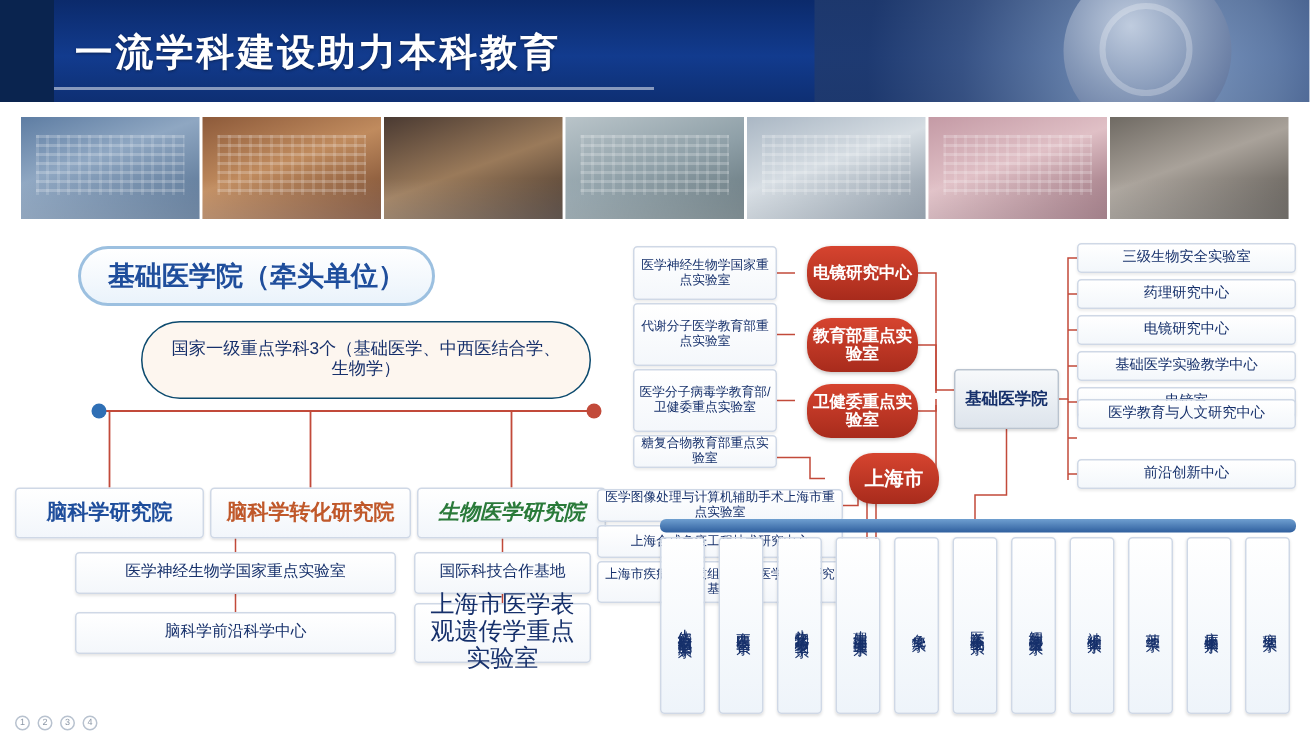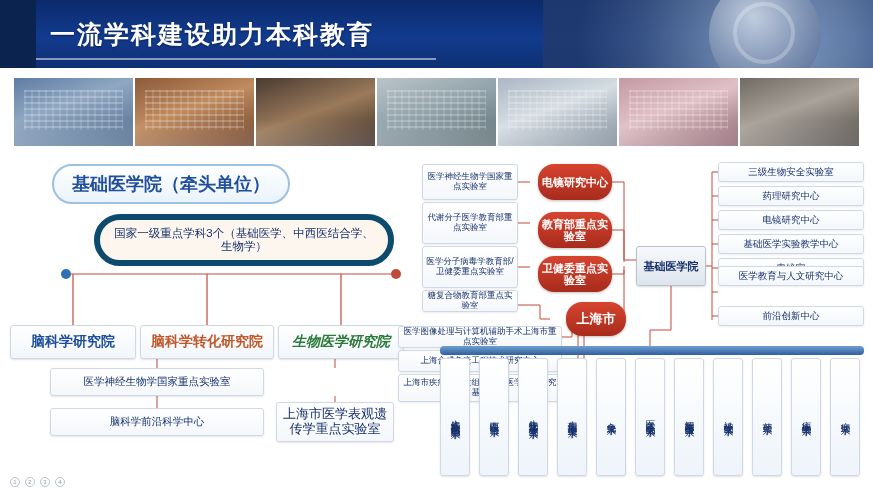--- a/index.html
+++ b/index.html
@@ -81,21 +81,21 @@
   
   #base-college-title {
     left: 52px; top: 14px; width: 238px; height: 40px;
     border: 2px solid #9cc0e0; border-radius: 22px;
     background: linear-gradient(180deg,#ffffff 0%, #eaf3fb 100%);
     color:#1f4e9c; font-size: 18px; font-weight: bold;
   }
   
   #key-disciplines {
     left: 94px; top: 64px; width: 300px; height: 52px;
-    border: 6px solid #0c4a6e; border-radius: 26px;
+    border: 1px solid #0c4a6e; border-radius: 26px;
     background: #fdf6ef; color:#17306b; font-size: 11.5px; padding: 0 14px;
   }
 
   
   .inst {
     height: 34px; border-radius: 3px; font-size: 14px; font-weight: bold;
     border: 1px solid #cfd8e6;
     background: linear-gradient(180deg,#ffffff 0%, #f2f6fb 100%);
     box-shadow: 0 1px 2px rgba(0,0,0,.12);
   }
@@ -105,21 +105,21 @@
 
   .sub {
     height: 28px; border-radius: 3px; font-size: 10.5px; color:#16306b;
     border: 1px solid #cfd8e6;
     background: linear-gradient(180deg,#ffffff 0%, #f4f7fb 100%);
     box-shadow: 0 1px 2px rgba(0,0,0,.10);
   }
   #sub-1 { left: 50px; top: 218px; width: 214px; }
   #sub-2 { left: 50px; top: 258px; width: 214px; }
   #sub-3 { left: 276px; top: 218px; width: 118px; }
-  #sub-4 { left: 276px; top: 252px; width: 118px; height: 40px; font-size: 13px; padding: 0 4px; }
+  #sub-4 { left: 276px; top: 252px; width: 118px; height: 40px; font-size: 16px; padding: 0 4px; }
 
   
   .labbox {
     border: 1px solid #cfd8e6; border-radius: 3px;
     background: linear-gradient(180deg,#ffffff 0%, #f4f7fb 100%);
     color:#16306b; font-size: 8.5px; padding: 2px 3px;
     box-shadow: 0 1px 2px rgba(0,0,0,.08);
   }
   #lab-a { left: 422px; top: 14px; width: 96px; height: 36px; }
   #lab-b { left: 422px; top: 52px; width: 96px; height: 42px; }
@@ -260,20 +260,21 @@
 
   <div class="node" id="base-college-title">基础医学院（牵头单位）</div>
   <div class="node" id="key-disciplines">国家一级重点学科3个（基础医学、中西医结合学、生物学）</div>
 
   <div class="node inst" id="inst-brain">脑科学研究院</div>
   <div class="node inst" id="inst-brain-trans">脑科学转化研究院</div>
   <div class="node inst" id="inst-biomed">生物医学研究院</div>
 
   <div class="node sub" id="sub-1">医学神经生物学国家重点实验室</div>
   <div class="node sub" id="sub-2">脑科学前沿科学中心</div>
+  <div class="node sub" id="sub-3">国际科技合作基地</div>
   <div class="node sub" id="sub-4">上海市医学表观遗传学重点实验室</div>
 
   <div class="node labbox" id="lab-a">医学神经生物学国家重点实验室</div>
   <div class="node labbox" id="lab-b">代谢分子医学教育部重点实验室</div>
   <div class="node labbox" id="lab-c">医学分子病毒学教育部/卫健委重点实验室</div>
   <div class="node labbox" id="lab-d">糖复合物教育部重点实验室</div>
 
   <div class="node labbox" id="line-f">医学图像处理与计算机辅助手术上海市重点实验室</div>
   <div class="node labbox" id="line-g">上海合成免疫工程技术研究中心</div>
   <div class="node labbox" id="line-h">上海市疾病蛋白质组学精准医学科学研究基地</div>

